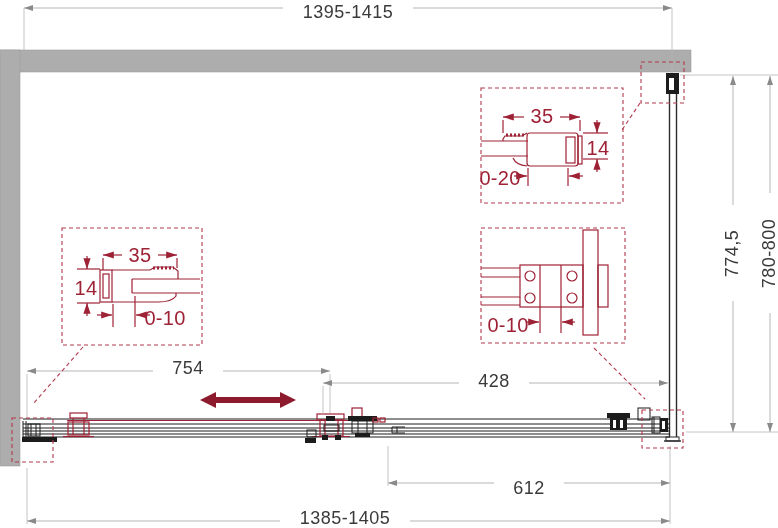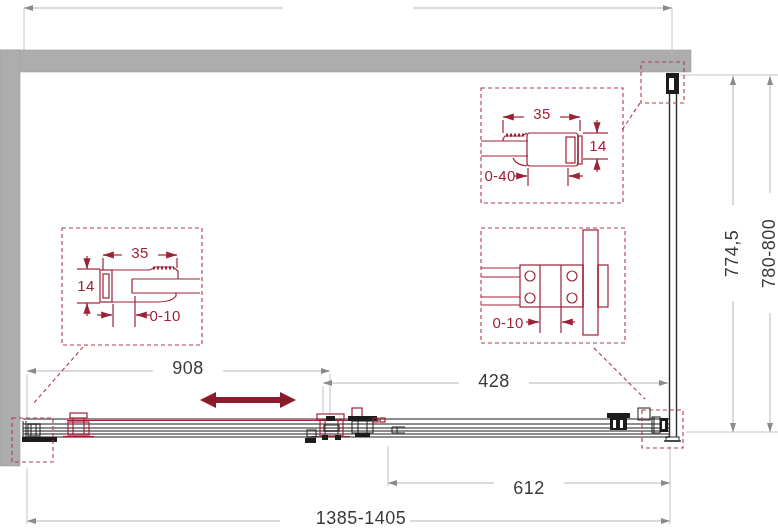--- a/index.html
+++ b/index.html
@@ -2,21 +2,21 @@
 <html style="--wall-gray: #adadad; --detail-red: #9e2235; --dashed-red: #b23a4e; --arrow-red: #8e1a2e; --dim-line: #b5b5b5; --dim-text: #3a3a3a; --track-black: #1c1c1c;"><head>
 <meta charset="utf-8">
 <style>
   html,body{margin:0;padding:0;background:#ffffff;}
   #stage{position:relative;width:778px;height:528px;background:#ffffff;overflow:hidden;
          font-family:"Liberation Sans",sans-serif;}
   #stage svg{position:absolute;left:0;top:0;}
   .lbl{position:absolute;text-align:center;color:var(--dim-text,#3a3a3a);
        font-family:"Liberation Sans",sans-serif;white-space:nowrap;}
   .big{font-size:18px;letter-spacing:.5px;}
-  .det{font-size:15px;color:var(--detail-red,#9e2235);letter-spacing:.3px;}
+  .det{font-size:20px;color:var(--detail-red,#9e2235);letter-spacing:.3px;}
   .rot{transform:rotate(-90deg);}
   .wall{fill:var(--wall-gray,#adadad);stroke:#9e9e9e;stroke-width:.6;}
   .dim{stroke:var(--dim-line,#b5b5b5);stroke-width:1;fill:none;}
   .ext{stroke:var(--dim-line,#c0c0c0);stroke-width:.8;fill:none;}
   .blk{stroke:var(--track-black,#1c1c1c);stroke-width:1;fill:none;}
   .blkf{fill:var(--track-black,#1c1c1c);stroke:none;}
   .red{stroke:var(--detail-red,#9e2235);stroke-width:1.2;fill:none;}
   .dash{stroke:var(--dashed-red,#b23a4e);stroke-width:1.1;fill:none;stroke-dasharray:4 3;}
   .teeth{stroke:var(--detail-red,#9e2235);stroke-width:3;fill:none;stroke-dasharray:2 2;}
   .glass{stroke:#2c2c2c;stroke-width:1.4;fill:none;}
@@ -237,30 +237,31 @@
     <circle class="red" cx="572" cy="298" r="5"></circle>
     <rect class="red" x="598" y="265" width="10" height="42"></rect>
     <path class="red" d="M481,268 H520 M481,277 H520 M481,297 H520 M481,305 H520" stroke-width="1"></path>
     <line class="red" x1="540" y1="307" x2="540" y2="333" stroke-width=".8"></line>
     <line class="red" x1="561" y1="307" x2="561" y2="333" stroke-width=".8"></line>
     <line class="red" x1="526" y1="322" x2="539" y2="322" marker-end="url(#ar)"></line>
     <line class="red" x1="575" y1="322" x2="562" y2="322" marker-end="url(#ar)"></line>
   </g>
 </svg>
 
-<span class="lbl big" style="left:301px;top:508px;width:120px;">1385-1405</span>
+<span class="lbl big" style="left:288px;top:2px;width:120px;">1395-1415</span>
+<span class="lbl big" style="left:285px;top:508px;width:120px;">1385-1405</span>
 <span class="lbl big" style="left:499px;top:478px;width:60px;">612</span>
-<span class="lbl big" style="left:158px;top:358px;width:60px;">908</span>
+<span class="lbl big" style="left:158px;top:358px;width:60px;">754</span>
 <span class="lbl big" style="left:464px;top:371px;width:60px;">428</span>
 <span class="lbl big rot" style="left:687px;top:243px;width:90px;">774,5</span>
 <span class="lbl big rot" style="left:714px;top:243px;width:110px;">780-800</span>
 
 <span class="lbl det" style="left:125px;top:244px;width:30px;">35</span>
 <span class="lbl det" style="left:71px;top:277px;width:30px;">14</span>
 <span class="lbl det" style="left:139px;top:307px;width:52px;">0-10</span>
 
 <span class="lbl det" style="left:527px;top:105px;width:30px;">35</span>
 <span class="lbl det" style="left:583px;top:137px;width:30px;">14</span>
-<span class="lbl det" style="left:474px;top:167px;width:52px;">0-40</span>
+<span class="lbl det" style="left:474px;top:167px;width:52px;">0-20</span>
 
 <span class="lbl det" style="left:482px;top:314px;width:52px;">0-10</span>
 
 </div>
 
 </body></html>

